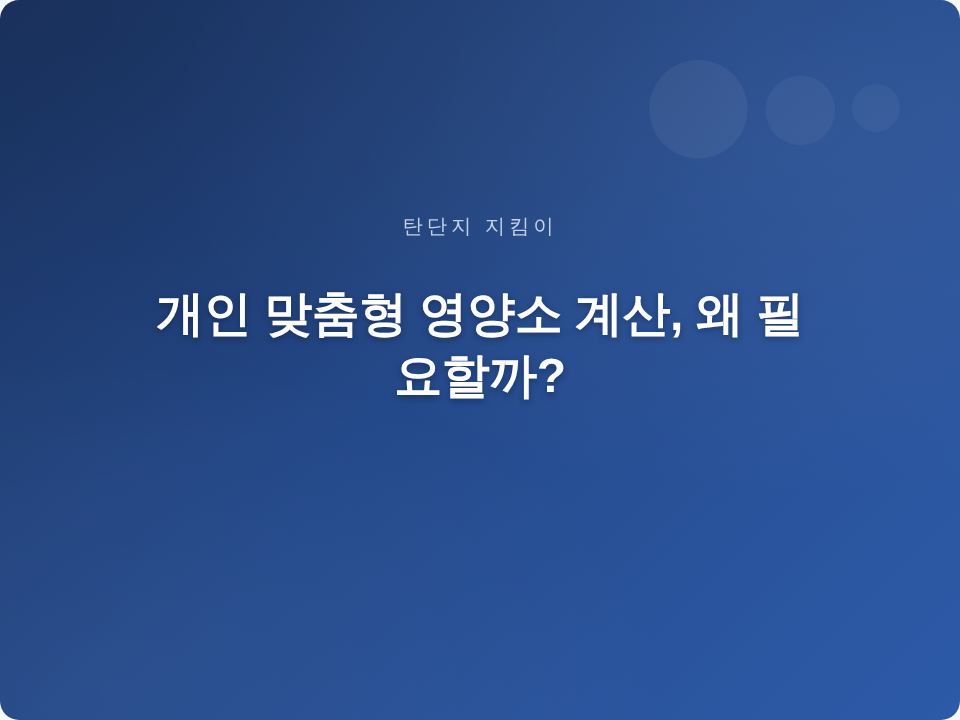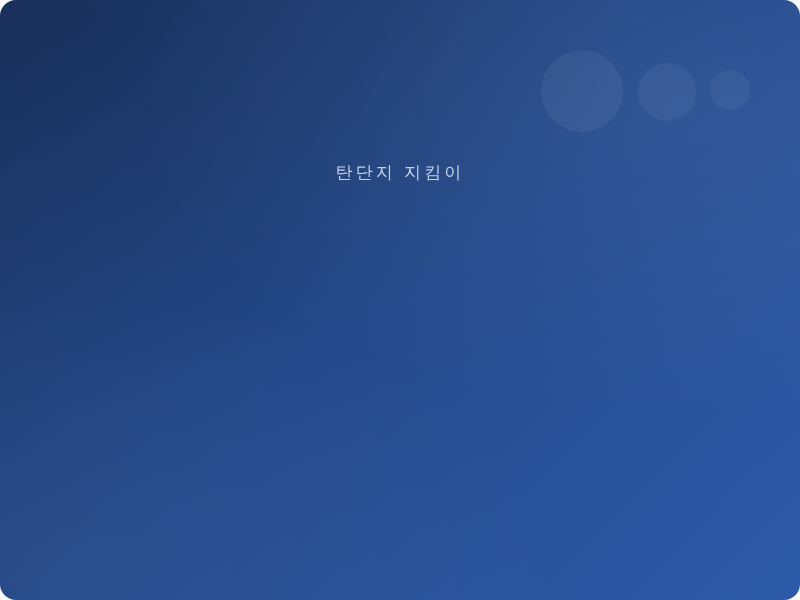--- a/index.html
+++ b/index.html
@@ -64,21 +64,21 @@
   }
   .deco-circle.c1 { left: 541px; top: 50px; width: 82px; height: 82px; }
   .deco-circle.c2 { left: 638px; top: 63px; width: 58px; height: 58px; background: rgba(255,255,255,0.048); }
   .deco-circle.c3 { left: 710px; top: 70px; width: 40px; height: 40px; background: rgba(255,255,255,0.042); }
 
   
   .content {
     position: absolute;
     left: 0;
     right: 0;
-    top: 0;
+    top: 16px;
     height: 561px;
     display: flex;
     flex-direction: column;
     align-items: center;
     justify-content: flex-start;
     padding-top: 162px;
     box-sizing: border-box;
   }
 
   .eyebrow {
@@ -125,19 +125,20 @@
     <div class="hero-sheen"></div>
 
     <div class="deco-circle c1"></div>
     <div class="deco-circle c2"></div>
     <div class="deco-circle c3"></div>
 
     <div class="content">
 
       <div class="eyebrow">탄단지 지킴이</div>
 
+      <h1 class="headline">개인 맞춤형 영양소 계산, 왜 필요할까?</h1>
 
 
     </div>
 
   </div>
 
 </div>
 
 </body></html>

